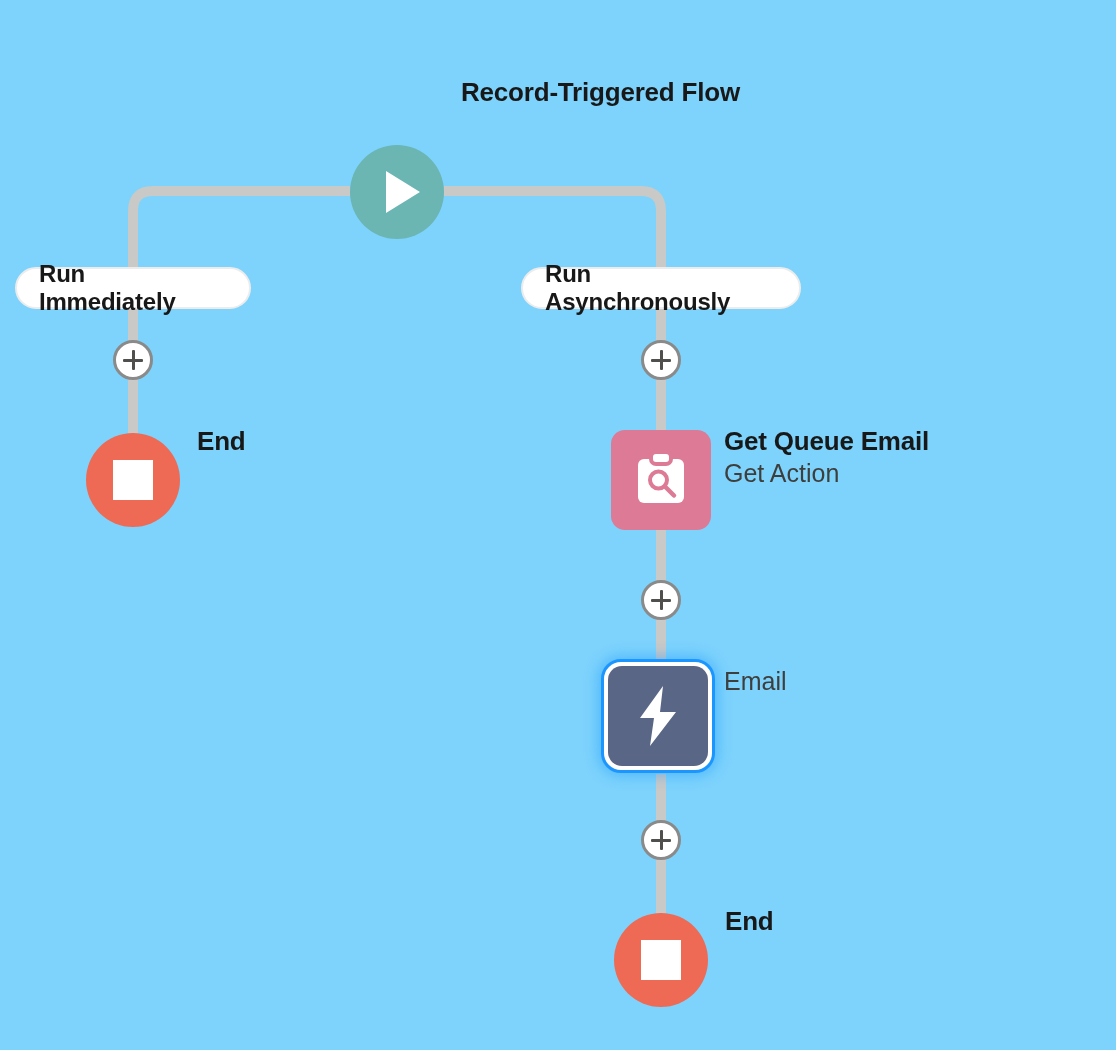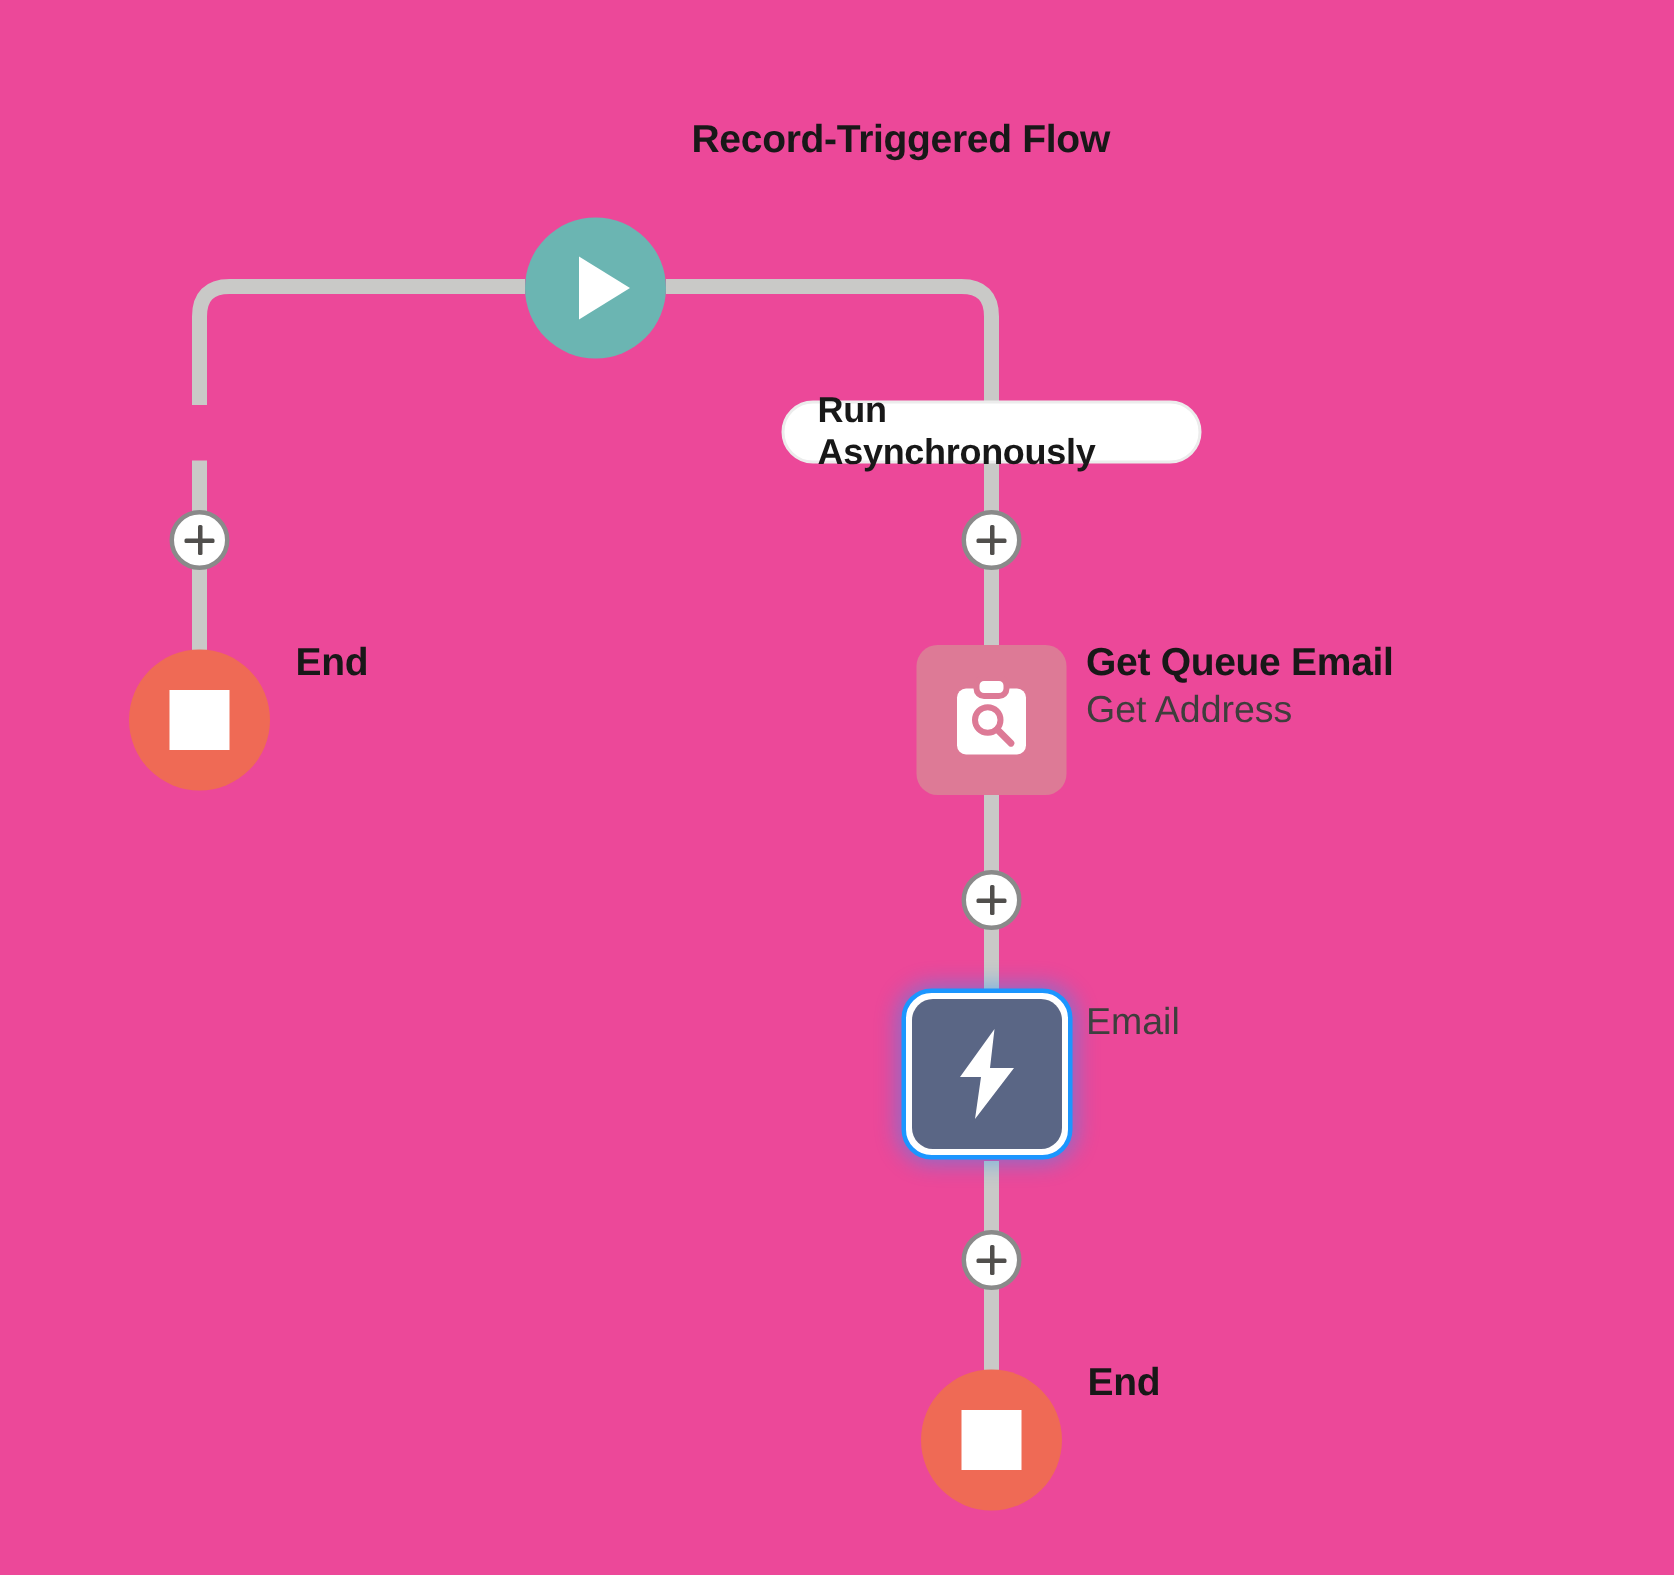--- a/index.html
+++ b/index.html
@@ -11,21 +11,21 @@
     width: 1116px;
     height: 1050px;
     font-family: "Liberation Sans", sans-serif;
     color: #181818;
     overflow: hidden;
   }
   #canvas {
     position: relative;
     width: 1116px;
     height: 1050px;
-    background: #ec4899;
+    background: #7dd3fc;
   }
 
   
   #connectors {
     position: absolute;
     left: 0; top: 0;
     width: 1116px;
     height: 1050px;
     pointer-events: none;
   }
@@ -202,20 +202,23 @@
 
   <div class="node" style="left:350px; top:145px;">
     <div class="start-circle">
       <div class="play-tri"></div>
     </div>
   </div>
   <div class="label-block" style="left:461px; top:76px;">
     <div class="label-title">Record-Triggered Flow</div>
   </div>
 
+  <div class="branch-pill" style="left:15px; top:267px; width:236px;">
+    <span>Run Immediately</span>
+  </div>
   <div class="branch-pill" style="left:521px; top:267px; width:280px;">
     <span>Run Asynchronously</span>
   </div>
 
   <div class="plus-btn" style="left:113px; top:340px;"></div>
   <div class="plus-btn" style="left:641px; top:340px;"></div>
   <div class="plus-btn" style="left:641px; top:580px;"></div>
   <div class="plus-btn" style="left:641px; top:820px;"></div>
 
   <div class="node" style="left:86px; top:433px;">
@@ -236,21 +239,21 @@
         <rect x="19" y="1" width="20" height="12" rx="5" fill="#ffffff" stroke="#dd7a96" stroke-width="4"></rect>
 
         <circle cx="26.5" cy="29" r="8.5" fill="none" stroke="#dd7a96" stroke-width="4"></circle>
 
         <line x1="33" y1="35.5" x2="42" y2="44.5" stroke="#dd7a96" stroke-width="4.5" stroke-linecap="round"></line>
       </svg>
     </div>
   </div>
   <div class="label-block" style="left:724px; top:425px;">
     <div class="label-title">Get Queue Email</div>
-    <div class="label-sub">Get Address</div>
+    <div class="label-sub">Get Action</div>
   </div>
 
   <div class="selected-ring" style="left:601px; top:659px;">
     <div class="el-square el-action">
       <svg width="50" height="62" viewBox="0 0 50 62">
         <path d="M30 1 L7 33 L21 33 L17 61 L43 27 L27 27 Z" fill="#ffffff"></path>
       </svg>
     </div>
   </div>
   <div class="label-block label-wrap" style="left:724px; top:665px;">

